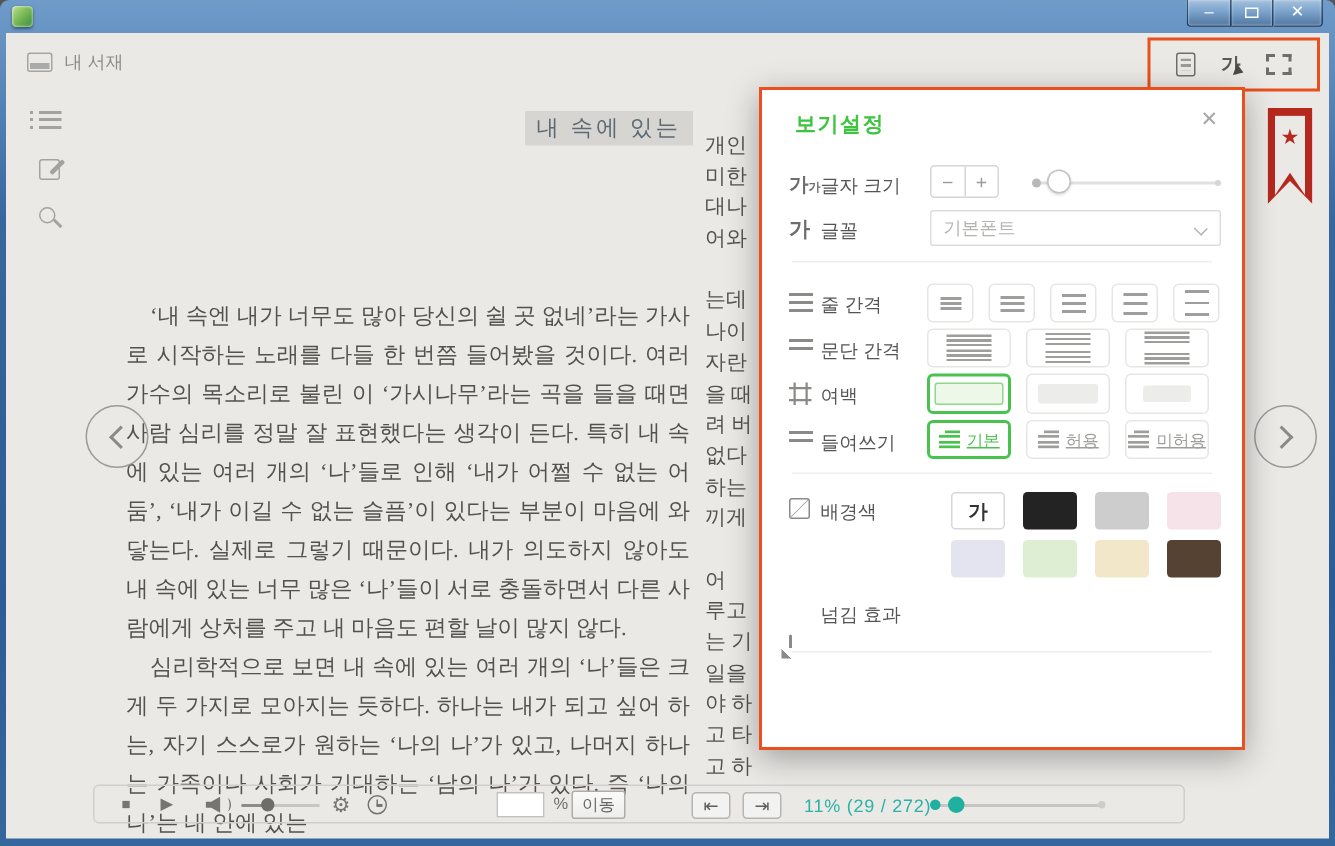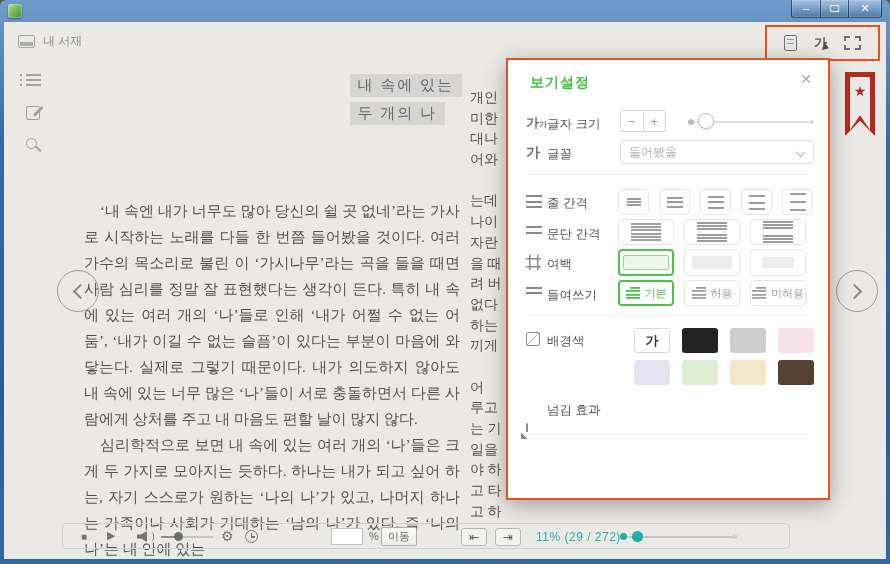--- a/index.html
+++ b/index.html
@@ -143,21 +143,21 @@
     border:1.5px solid #c2c2c0;box-shadow:0 1px 2px rgba(0,0,0,.15);cursor:pointer;}
   .fs-end{left:302px;top:10px;width:4px;height:4px;border-radius:50%;background:#d6d6d4;}
   
   .pselect{left:112px;width:194px;height:24px;border:1px solid #dedddb;border-radius:2px;
     color:#b2b2b0;font-size:12px;display:flex;align-items:center;padding:0 22px 0 8px;cursor:pointer;position:relative;}
   .pselect::after{content:"";position:absolute;right:9px;top:8px;width:6px;height:6px;
     border-right:1.5px solid #b2b2b0;border-bottom:1.5px solid #b2b2b0;transform:rotate(45deg) scaleY(.9);}
   
   .optrow{left:110px;right:4px;display:flex;gap:10px;}
   .opt{height:26px;border:1px solid #e6e6e4;border-radius:4px;background:#fff;display:flex;
-    align-items:center;justify-content:center;cursor:pointer;color:#9e9e9c;}
+    align-items:center;justify-content:center;cursor:pointer;color:#9e9e9c;text-decoration:underline;}
   .opt.sm{width:31px;}
   .opt.md{width:56px;}
   .lsg{background:repeating-linear-gradient(currentColor 0 2px,transparent 2px var(--st));}
   .psg{display:flex;flex-direction:column;}
   .psg i{width:30px;height:8px;background:repeating-linear-gradient(currentColor 0 1.6px,transparent 1.6px 3.2px);}
   .marg .opt{height:27px;}
   .inner-rect{background:#ececea;border-radius:2px;}
   .opt.sel{border:2px solid #49c24e;color:#49c24e;}
   .opt.sel .inner-rect{background:#eef8e8;border:1px solid #8cd98a;}
   .ind-ico{width:14px;height:12px;margin-right:5px;background:
@@ -209,21 +209,20 @@
       <span class="ic-font">가</span>
       <span class="ic-full"></span>
     </div>
 
     <div class="sb sb-toc"></div>
     <div class="sb sb-note"></div>
     <div class="sb sb-search"></div>
 
     <div class="chapter serif">
       <span>내 속에 있는</span><br>
-      <span>두 개의 나</span>
     </div>
     <div class="bodytext serif">
       <p>‘내 속엔 내가 너무도 많아 당신의 쉴 곳 없네’라는 가사로 시작하는 노래를 다들 한 번쯤 들어봤을 것이다. 여러 가수의 목소리로 불린 이 ‘가시나무’라는 곡을 들을 때면 사람 심리를 정말 잘 표현했다는 생각이 든다. 특히 내 속에 있는 여러 개의 ‘나’들로 인해 ‘내가 어쩔 수 없는 어둠’, ‘내가 이길 수 없는 슬픔’이 있다는 부분이 마음에 와닿는다. 실제로 그렇기 때문이다. 내가 의도하지 않아도 내 속에 있는 너무 많은 ‘나’들이 서로 충돌하면서 다른 사람에게 상처를 주고 내 마음도 편할 날이 많지 않다.</p>
       <p>심리학적으로 보면 내 속에 있는 여러 개의 ‘나’들은 크게 두 가지로 모아지는 듯하다. 하나는 내가 되고 싶어 하는, 자기 스스로가 원하는 ‘나의 나’가 있고, 나머지 하나는 가족이나 사회가 기대하는 ‘남의 나’가 있다. 즉 ‘나의 나’는 내 안에 있는</p>
     </div>
     <div class="rightcol serif">
         <div class="frag-line">개인</div>
         <div class="frag-line">미한</div>
         <div class="frag-line">대나</div>
         <div class="frag-line">어와</div>
@@ -291,21 +290,21 @@
       </div>
       <span class="fs-track" style="top:61px;"></span>
       <span class="fs-dot" style="top:59px;"></span>
       <span class="fs-knob" style="top:53px;"></span>
       <span class="fs-end" style="top:60px;"></span>
 
       
       <span class="pico ico-ga2" style="top:84px;">가</span>
       <span class="plabel" style="top:86px;">글꼴</span>
       <div class="pselect" style="top:80px;">
-        <span>들어봤을</span>
+        <span>기본폰트</span>
       </div>
 
       <div class="pdiv" style="top:114px;"></div>
 
       
       <span class="pico lines-ico" style="top:135px;"></span>
       <span class="plabel" style="top:135px;">줄 간격</span>
       <div class="optrow" style="top:129px;">
         <span class="opt sm">
             <i class="lsg" style="--st:3.2px;width:14px;height:9px;"></i>

